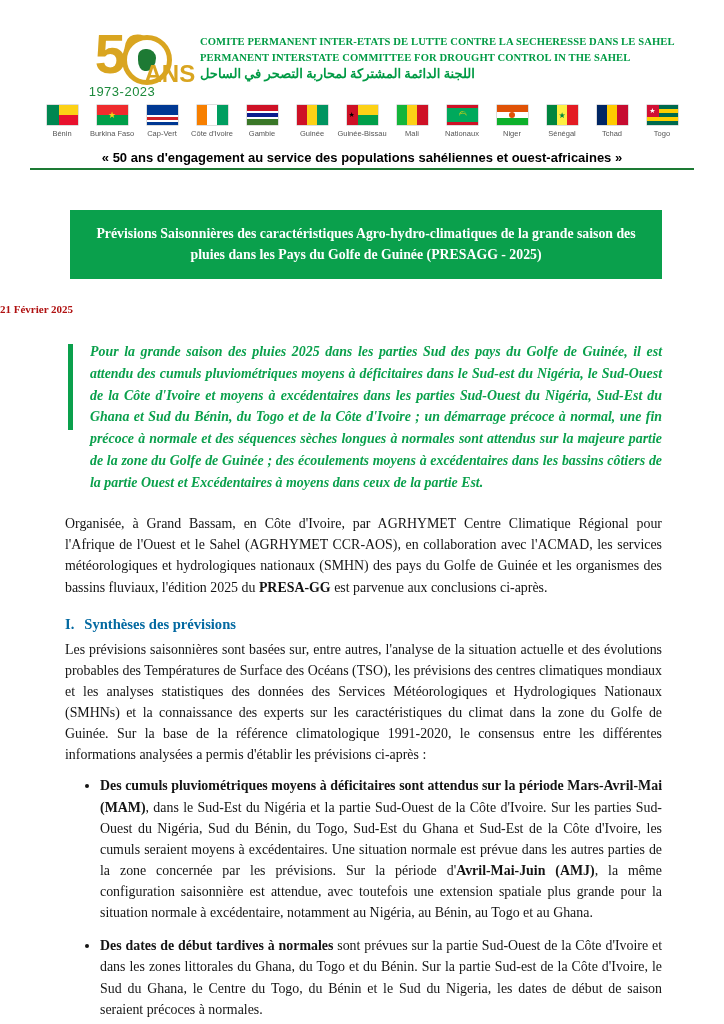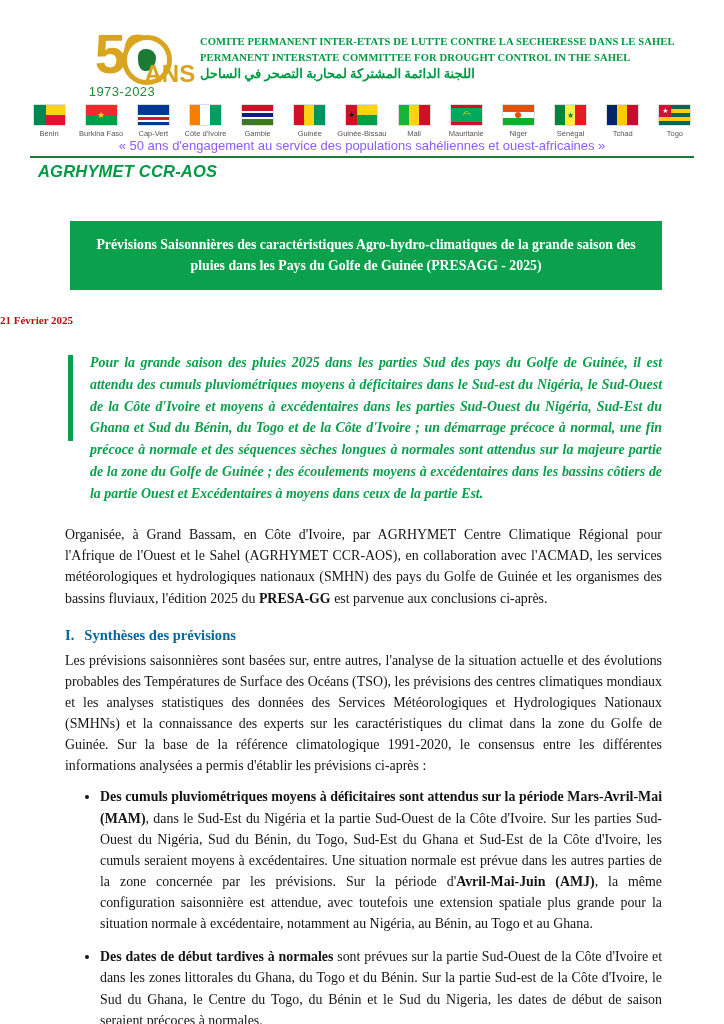--- a/index.html
+++ b/index.html
@@ -14,21 +14,21 @@
   .l50-num{font-size:56px;font-weight:800;color:#D9A520;letter-spacing:-4px;}
   .l50-emblem{position:absolute;left:27px;top:9px;width:40px;height:40px;border:5px solid #D9A520;
     border-radius:50%;background:#fff;display:flex;align-items:center;justify-content:center;}
   .l50-africa{width:18px;height:22px;background:#1d7a34;border-radius:45% 55% 60% 40%/35% 45% 65% 55%;}
   .l50-ans{position:absolute;right:-46px;bottom:-4px;font-size:24px;font-weight:800;color:#D9A520;letter-spacing:0;}
   .l50-years{font-size:13px;color:#1d8a3c;margin-top:2px;letter-spacing:.5px;}
   .header-lines{flex:1;padding-top:8px;font-family:"Liberation Sans",sans-serif;}
   .header-line{color:#009a44;font-weight:bold;font-size:10.6px;line-height:1.5;letter-spacing:.1px;font-family:Liberation Serif, serif;}
   .header-line.ar{font-size:13px;line-height:1.3;text-align:left;}
   
-  .flags-row{display:flex;justify-content:space-between;padding:6px 24px 0 24px;}
+  .flags-row{display:flex;justify-content:center;padding:6px 24px 0 24px;}
   .flag-item{width:50px;text-align:center;}
   .flag{width:31px;height:20px;margin:0 auto;position:relative;box-shadow:0 0 0 .5px #bbb;}
   .flag-label{font-family:"Liberation Sans",sans-serif;font-size:7.5px;color:#555;margin-top:4px;white-space:nowrap;}
   .benin{background:linear-gradient(90deg,#008751 0 40%,rgba(0,0,0,0) 40%),linear-gradient(180deg,#FCD116 0 50%,#E8112D 50%);}
   .burkina{background:linear-gradient(180deg,#EF2B2D 0 50%,#009E49 50%);}
   .burkina::after{content:"★";position:absolute;inset:0;display:flex;align-items:center;justify-content:center;color:#FCD116;font-size:9px;}
   .capvert{background:linear-gradient(180deg,#003893 0 52%,#ffffff 52% 62%,#CF2027 62% 76%,#ffffff 76% 86%,#003893 86%);}
   .civ{background:linear-gradient(90deg,#F77F00 0 33%,#ffffff 33% 66%,#009E60 66%);}
   .gambie{background:linear-gradient(180deg,#CE1126 0 32%,#ffffff 32% 40%,#0C1C8C 40% 60%,#ffffff 60% 68%,#3A7728 68%);}
   .guinee{background:linear-gradient(90deg,#CE1126 0 33%,#FCD116 33% 66%,#009460 66%);}
@@ -38,22 +38,22 @@
   .mauritanie{background:linear-gradient(180deg,#CE1126 0 14%,#00A95C 14% 86%,#CE1126 86%);}
   .mauritanie::after{content:"☾";position:absolute;inset:0;display:flex;align-items:center;justify-content:center;color:#FFD700;font-size:10px;transform:rotate(90deg);}
   .niger{background:linear-gradient(180deg,#E05206 0 33%,#ffffff 33% 66%,#0DB02B 66%);}
   .niger::after{content:"";position:absolute;left:50%;top:50%;width:6px;height:6px;margin:-3px 0 0 -3px;background:#E05206;border-radius:50%;}
   .senegal{background:linear-gradient(90deg,#00853F 0 33%,#FDEF42 33% 66%,#E31B23 66%);}
   .senegal::after{content:"★";position:absolute;inset:0;display:flex;align-items:center;justify-content:center;color:#00853F;font-size:8px;}
   .tchad{background:linear-gradient(90deg,#002664 0 33%,#FECB00 33% 66%,#C60C30 66%);}
   .togo{background:linear-gradient(180deg,#006A4E 0 20%,#FFCE00 20% 40%,#006A4E 40% 60%,#FFCE00 60% 80%,#006A4E 80%);}
   .togo::before{content:"★";position:absolute;left:0;top:0;width:12px;height:12px;background:#D21034;color:#fff;font-size:7px;display:flex;align-items:center;justify-content:center;}
   
-  .tagline{text-align:center;font-family:"Liberation Sans",sans-serif;
-    font-weight:normal;font-size:13px;color:#8b5cf6;}
+  .tagline{margin-top:12px;text-align:center;font-family:"Liberation Sans",sans-serif;
+    font-weight:bold;font-size:13px;color:#000000;}
   .green-rule{border:none;border-top:2px solid #1d7a34;margin:3px 30px 0 30px;}
   .org-name{margin:4px 0 0 38px;font-family:"Liberation Sans",sans-serif;font-weight:bold;
     font-style:italic;font-size:16.5px;color:#009a44;letter-spacing:.2px;}
   
   .title-banner{margin:40px 62px 0 70px;background:#0aa04c;color:#fff;text-align:center;
     font-weight:bold;font-size:13.8px;line-height:1.5;padding:14px 12px;}
   .date-line{margin-top:24px;text-align:left;font-weight:bold;font-size:11px;color:#b01111;}
   
   .highlight{position:relative;margin:26px 62px 0 68px;padding-left:22px;
     color:#0aa04c;font-weight:bold;font-style:italic;font-size:13.9px;line-height:1.56;text-align:justify;}
@@ -117,21 +117,21 @@
       <div class="flag-item">
         <div class="flag gbissau"></div>
         <div class="flag-label">Guinée-Bissau</div>
       </div>
       <div class="flag-item">
         <div class="flag mali"></div>
         <div class="flag-label">Mali</div>
       </div>
       <div class="flag-item">
         <div class="flag mauritanie"></div>
-        <div class="flag-label">Mauritanie</div>
+        <div class="flag-label">Nationaux</div>
       </div>
       <div class="flag-item">
         <div class="flag niger"></div>
         <div class="flag-label">Niger</div>
       </div>
       <div class="flag-item">
         <div class="flag senegal"></div>
         <div class="flag-label">Sénégal</div>
       </div>
       <div class="flag-item">
@@ -139,21 +139,20 @@
         <div class="flag-label">Tchad</div>
       </div>
       <div class="flag-item">
         <div class="flag togo"></div>
         <div class="flag-label">Togo</div>
       </div>
     </div>
 
   <div class="tagline">« 50 ans d'engagement au service des populations sahéliennes et ouest-africaines »</div>
   <hr class="green-rule">
-  <div class="org-name">AGRHYMET CCR-AOS</div>
 
   <div class="title-banner">Prévisions Saisonnières des caractéristiques Agro-hydro-climatiques de la grande saison des pluies dans les Pays du Golfe de Guinée (PRESAGG - 2025)</div>
 
   <div class="date-line">21 Février 2025</div>
 
   <div class="highlight">
     <span class="highlight-bar"></span>
     <span>Pour la grande saison des pluies 2025 dans les parties Sud des pays du Golfe de Guinée, il est attendu des cumuls pluviométriques moyens à déficitaires dans le Sud-est du Nigéria, le Sud-Ouest de la Côte d'Ivoire et moyens à excédentaires dans les parties Sud-Ouest du Nigéria, Sud-Est du Ghana et Sud du Bénin, du Togo et de la Côte d'Ivoire ; un démarrage précoce à normal, une fin précoce à normale et des séquences sèches longues à normales sont attendus sur la majeure partie de la zone du Golfe de Guinée ; des écoulements moyens à excédentaires dans les bassins côtiers de la partie Ouest et Excédentaires à moyens dans ceux de la partie Est.</span>
   </div>
 

